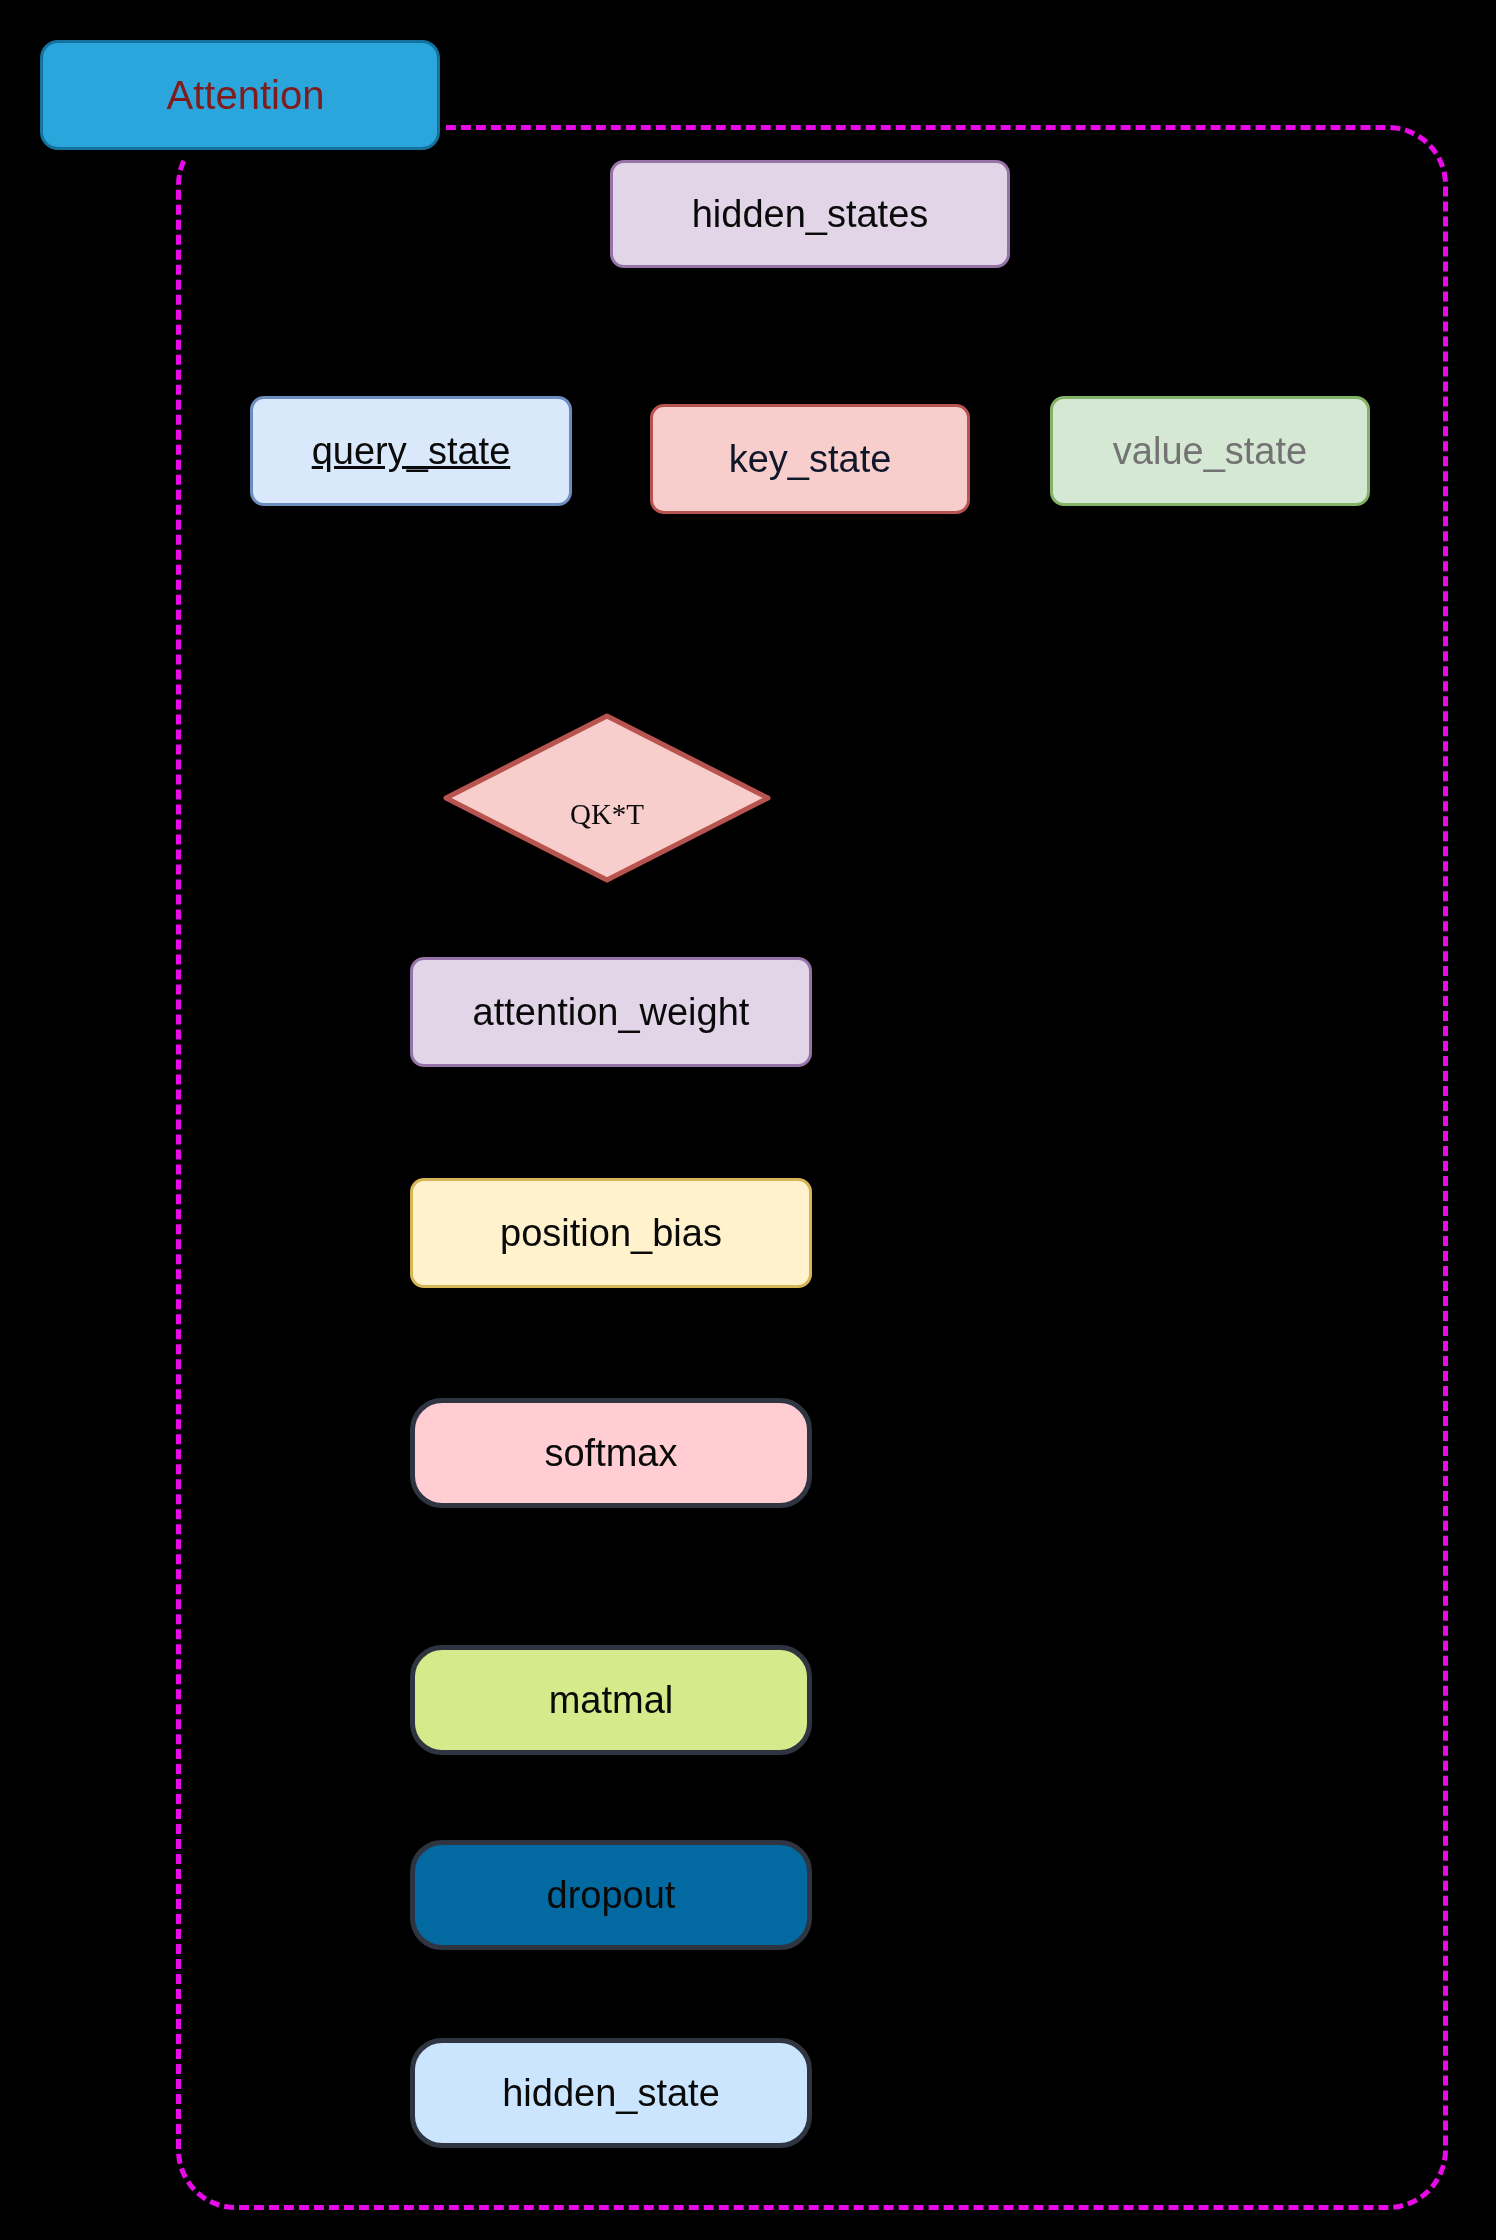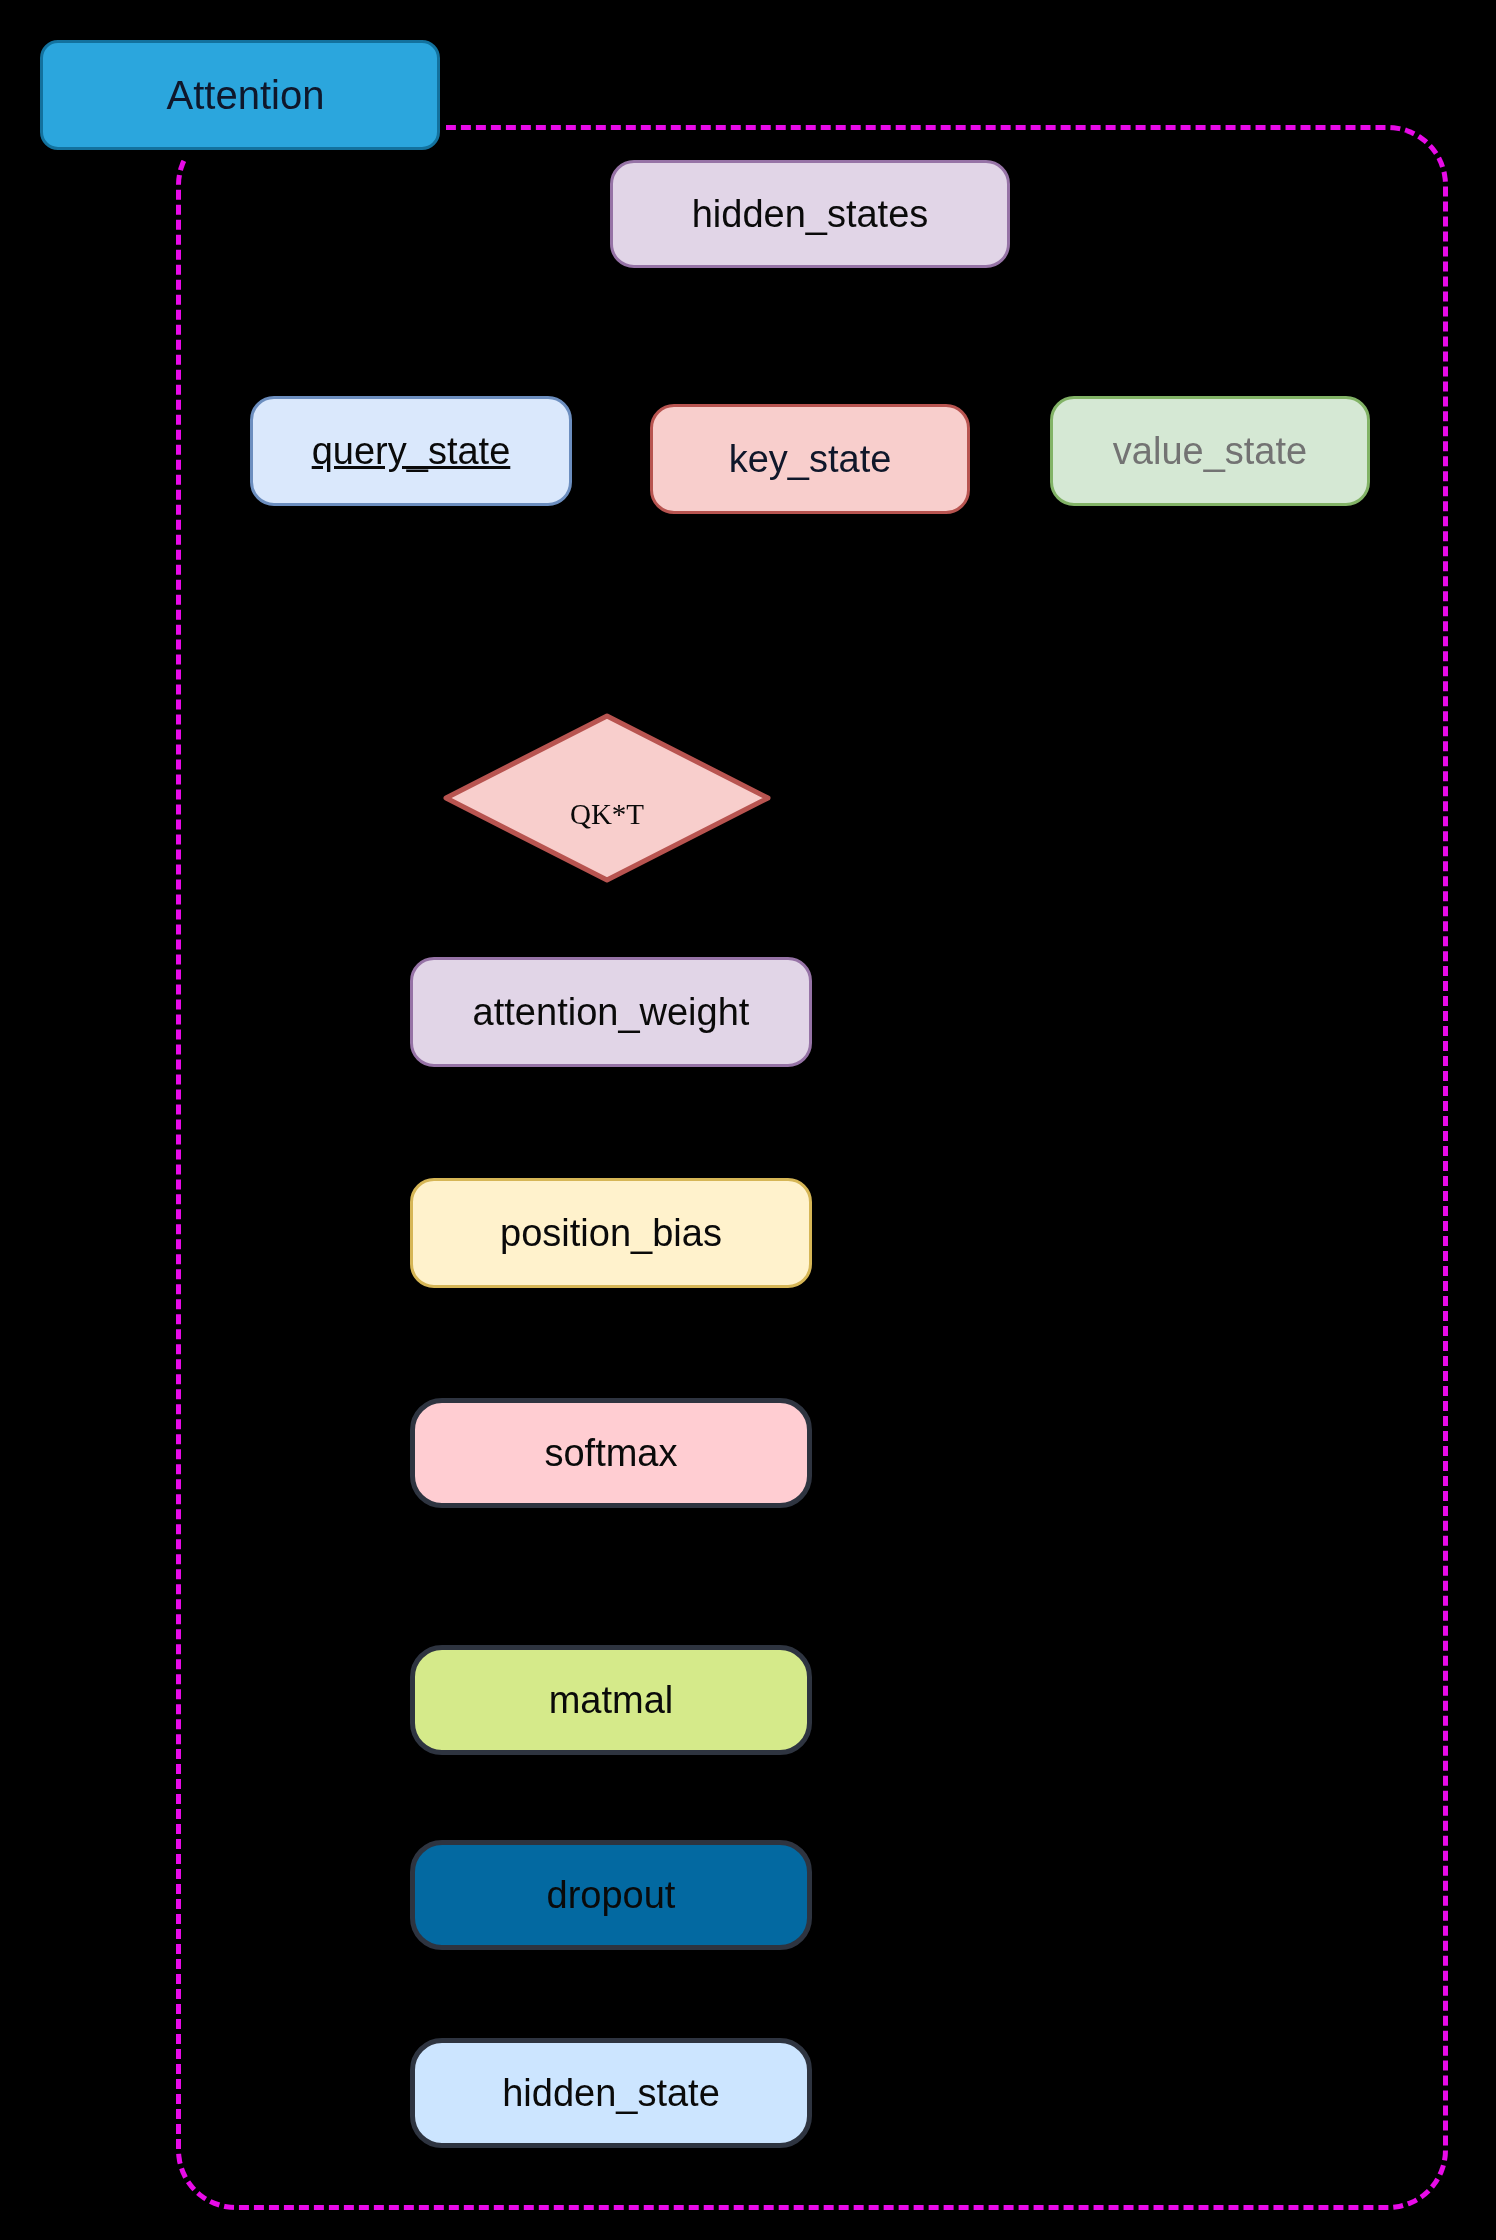--- a/index.html
+++ b/index.html
@@ -40,21 +40,21 @@
     font-size:40px;
     box-sizing:border-box;
     z-index:5;
   }
 
   
   .node{
     position:absolute;
     box-sizing:border-box;
     display:flex; align-items:center; justify-content:center;
-    border-radius:24px;
+    border-radius:14px;
     border-style:solid;
     border-width:3px;
     color:#0a0a0a;
     font-size:38px;
     line-height:1;
     white-space:nowrap;
     z-index:3;
   }
   .node.dark-border{ border-width:5px; border-color:#2e3440; border-radius:32px; }
 
@@ -73,21 +73,21 @@
     font-family:Liberation Serif, serif;
   }
 </style>
 </head>
 <body style="background: rgb(0, 0, 0);">
 
 <div id="subgraph-border" style="border-color: rgb(232, 11, 232); border-style: dashed;"></div>
 
 <div id="subgraph-title-mask"></div>
 
-<div id="subgraph-title" style="background: rgb(43, 166, 221); border-color: rgb(19, 114, 158); color: #0f172a; padding-left: 11px;">Attention</div>
+<div id="subgraph-title" style="background: rgb(43, 166, 221); border-color: rgb(19, 114, 158); color: #7f1d1d; padding-left: 11px;">Attention</div>
 
 <div class="node" style="left: 610px; top: 160px; width: 400px; height: 108px; background: rgb(225, 213, 231); border-color: rgb(150, 115, 166); color: rgb(10, 10, 10);">hidden_states</div>
 
 <div class="node" style="left: 250px; top: 396px; width: 322px; height: 110px; background: rgb(218, 232, 252); border-color: rgb(108, 142, 191); color: rgb(10, 10, 10); text-decoration: underline;">query_state</div>
 
 <div class="node" style="left: 650px; top: 404px; width: 320px; height: 110px; background: rgb(248, 206, 204); border-color: rgb(184, 84, 80); color: #0f172a;">key_state</div>
 
 <div class="node" style="left: 1050px; top: 396px; width: 320px; height: 110px; background: rgb(213, 232, 212); border-color: rgb(130, 179, 102); color: #737373;">value_state</div>
 
 <div class="diamond-wrap" style="left:442px; top:712px; width:330px; height:172px;">

